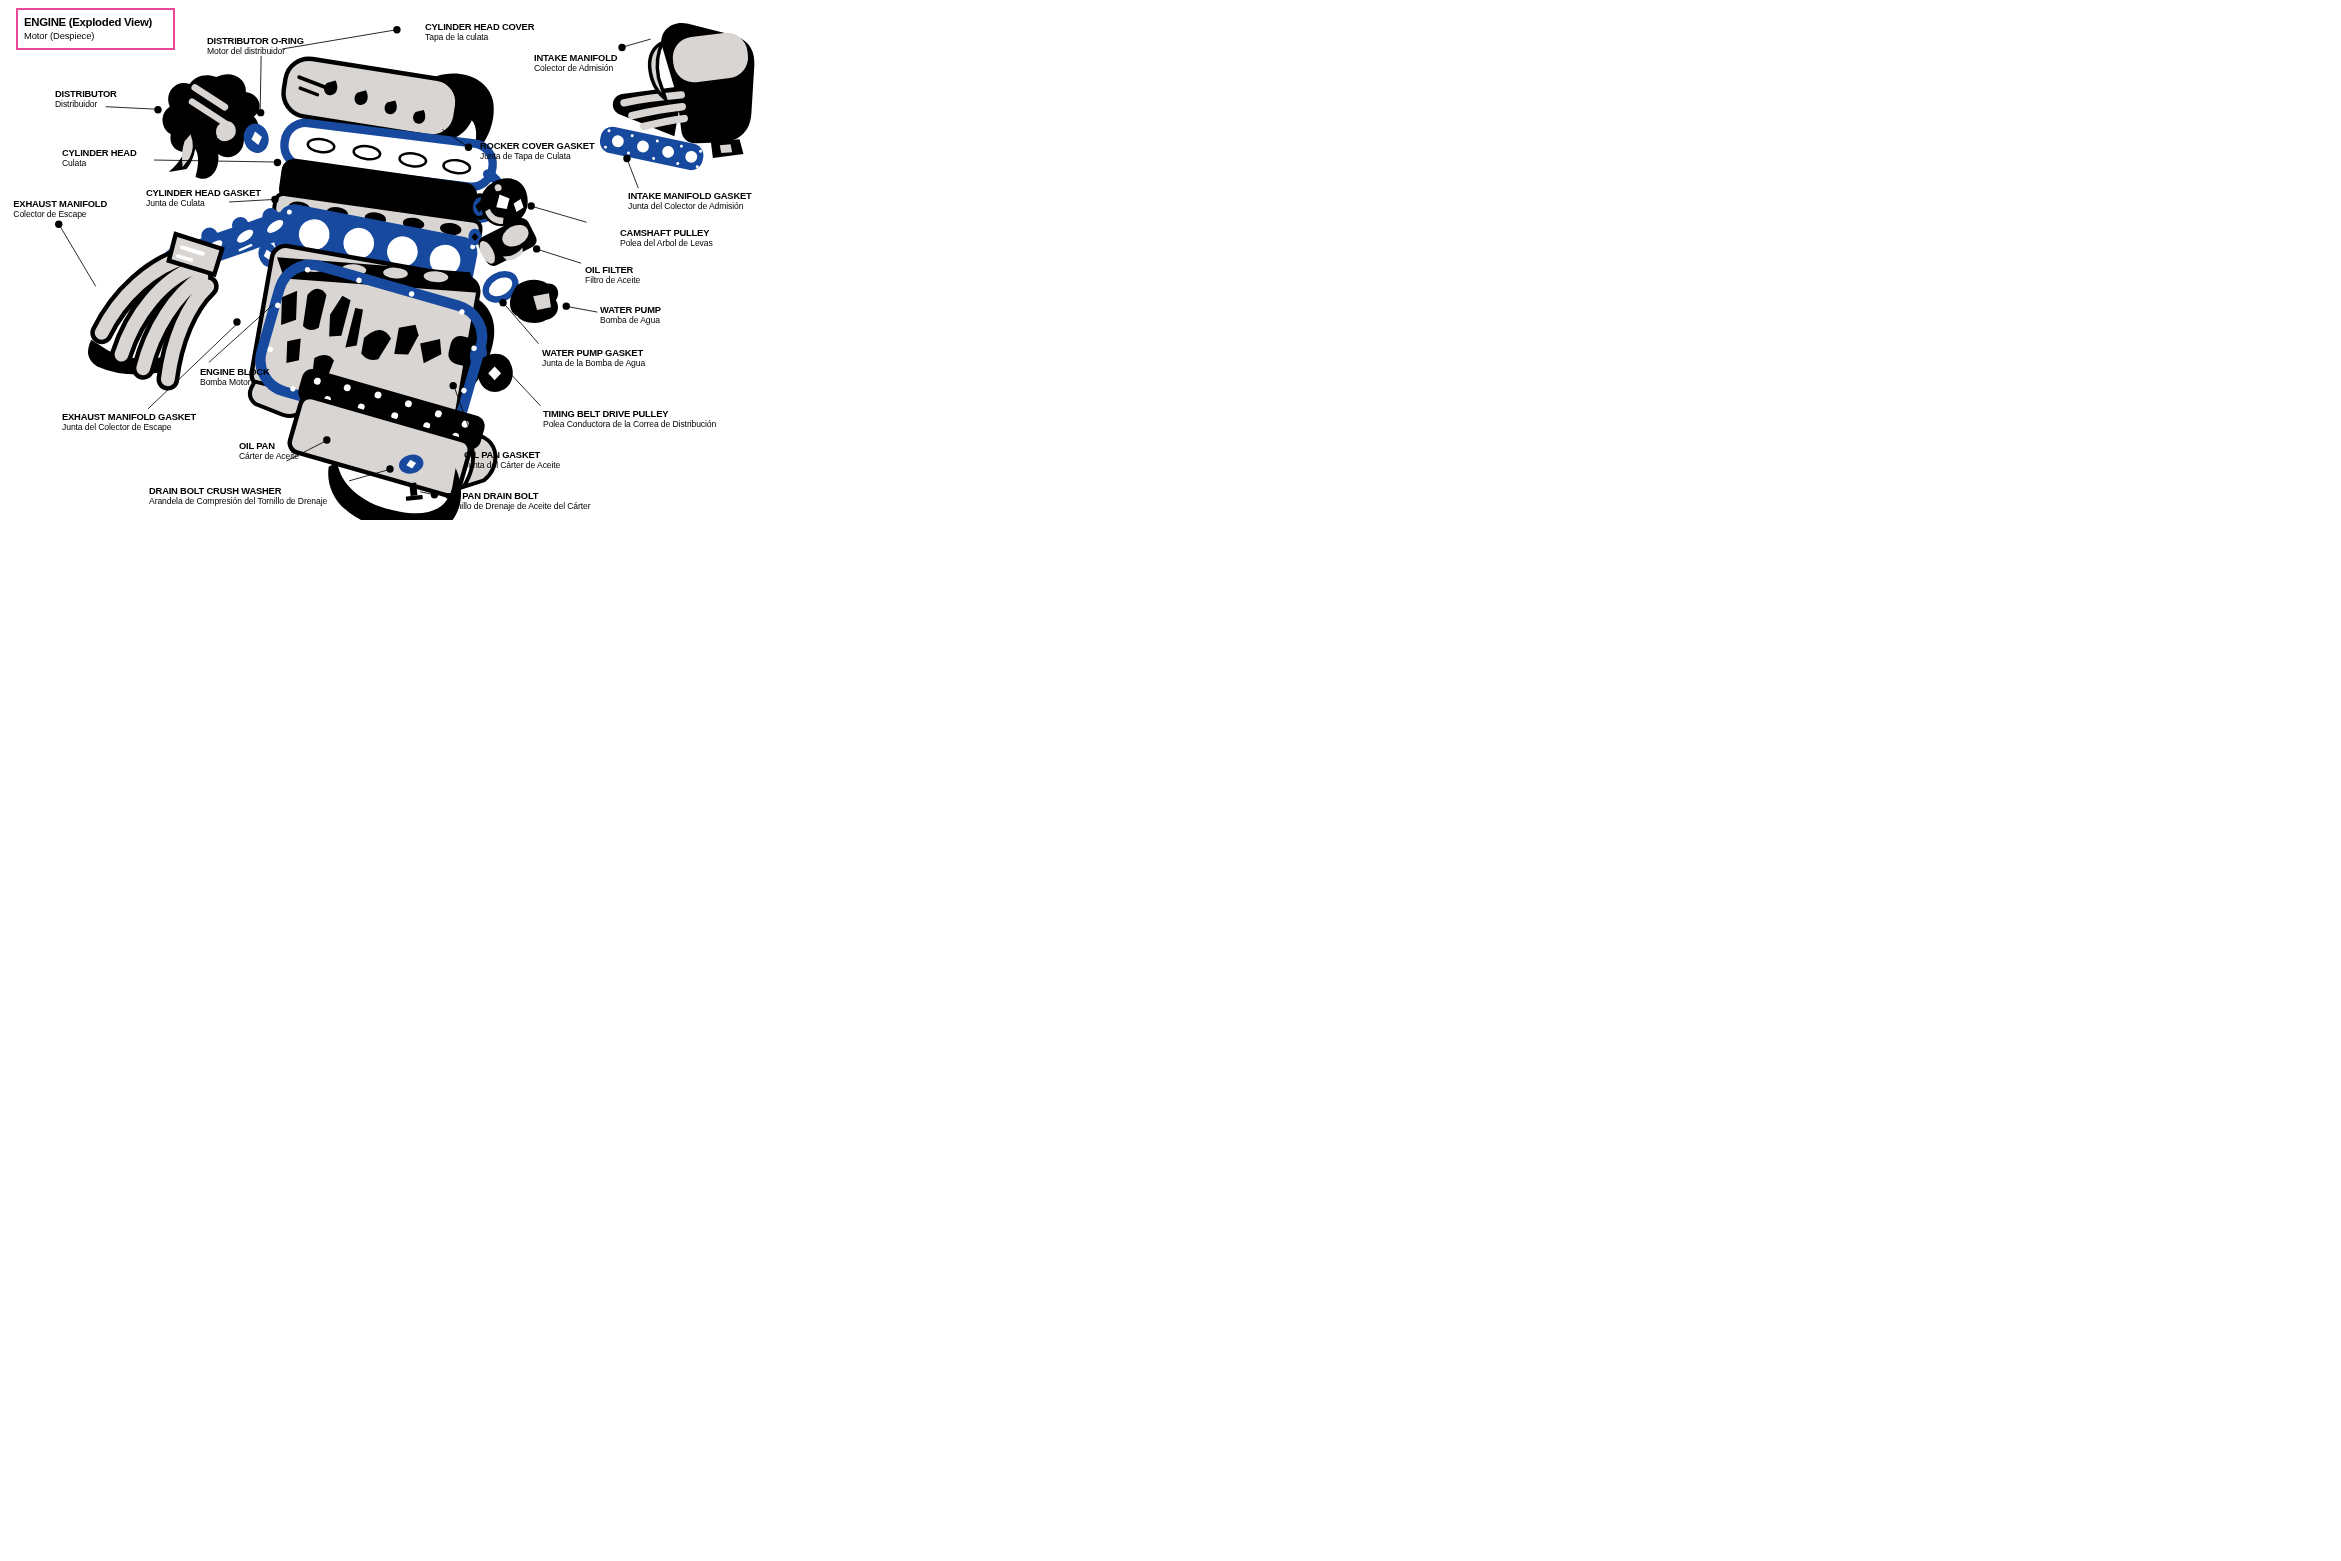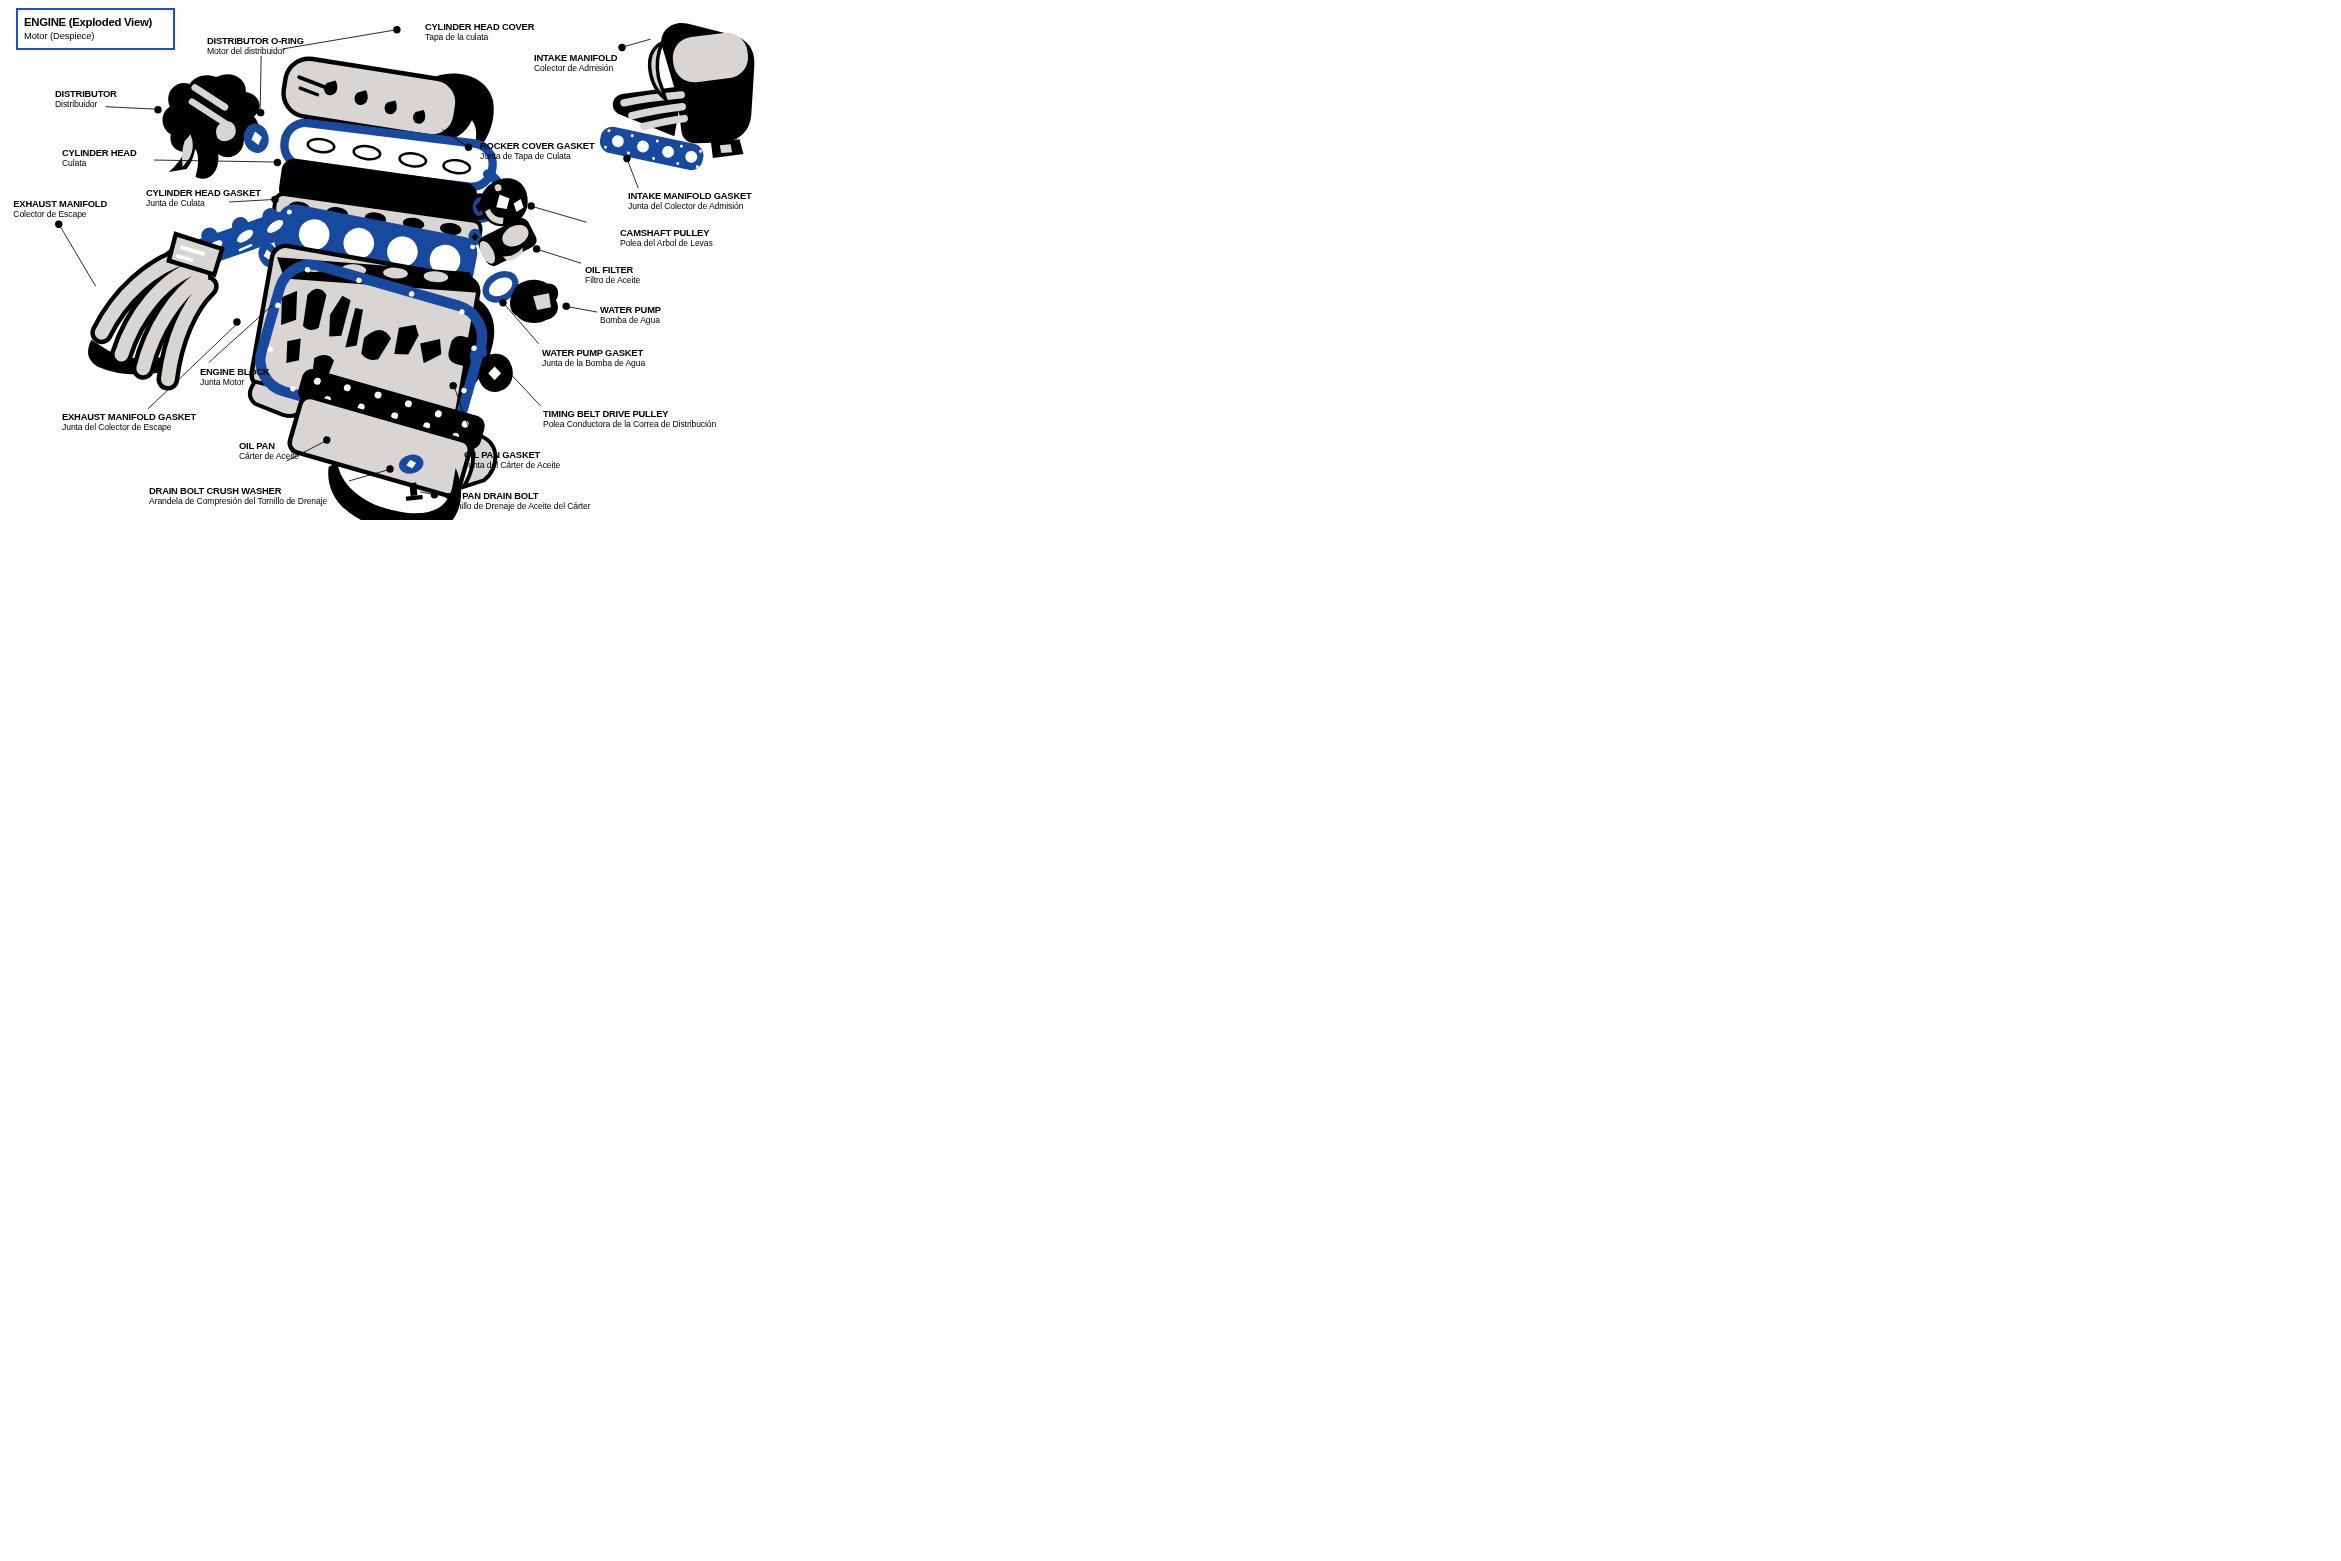--- a/index.html
+++ b/index.html
@@ -2,21 +2,21 @@
 <html style="font-size:8px"><head>
 <meta charset="utf-8">
 <style>
   html,body{margin:0;padding:0;background:#ffffff;}
   .stage{
     position:relative;width:780px;height:520px;background:#ffffff;overflow:hidden;
     font-family:"Liberation Sans", sans-serif;color:#000;
   }
   .title-box{
     position:absolute;left:16px;top:8px;width:159px;height:42px;
-    border:2px solid #1d4ed8;background:#fff;box-sizing:border-box;
+    border:2px solid #ec4899;background:#fff;box-sizing:border-box;
     padding:5px 6px 0 6px;
   }
   .title-box .t1{display:block;font-size:11.4px;font-weight:700;letter-spacing:-0.3px;line-height:14px;white-space:nowrap;}
   .title-box .t2{display:block;font-size:9.4px;font-weight:400;letter-spacing:-0.1px;line-height:13px;white-space:nowrap;}
   #art,#leaders{position:absolute;left:0;top:0;}
   .label{position:absolute;white-space:nowrap;}
   .label .en{display:block;font-weight:700;font-size:9.4px;letter-spacing:-0.2px;line-height:11.4px;}
   .label .es{display:block;font-weight:400;font-size:8.6px;letter-spacing:-0.1px;line-height:11.4px;}
 </style>
 </head>
@@ -364,21 +364,21 @@
       <div class="label" style="left: 600px; top: 304px;">
         <span class="en">WATER PUMP</span>
         <span class="es">Bomba de Agua</span>
       </div>
       <div class="label" style="left: 542px; top: 347px;">
         <span class="en">WATER PUMP GASKET</span>
         <span class="es">Junta de la Bomba de Agua</span>
       </div>
       <div class="label" style="left: 200px; top: 366px;">
         <span class="en">ENGINE BLOCK</span>
-        <span class="es">Junta Motor</span>
+        <span class="es">Bomba Motor</span>
       </div>
       <div class="label" style="left: 543px; top: 408px;">
         <span class="en">TIMING BELT DRIVE PULLEY</span>
         <span class="es">Polea Conductora de la Correa de Distribución</span>
       </div>
       <div class="label" style="left: 62px; top: 411px;">
         <span class="en">EXHAUST MANIFOLD GASKET</span>
         <span class="es">Junta del Colector de Escape</span>
       </div>
       <div class="label" style="left: 239px; top: 440px;">

